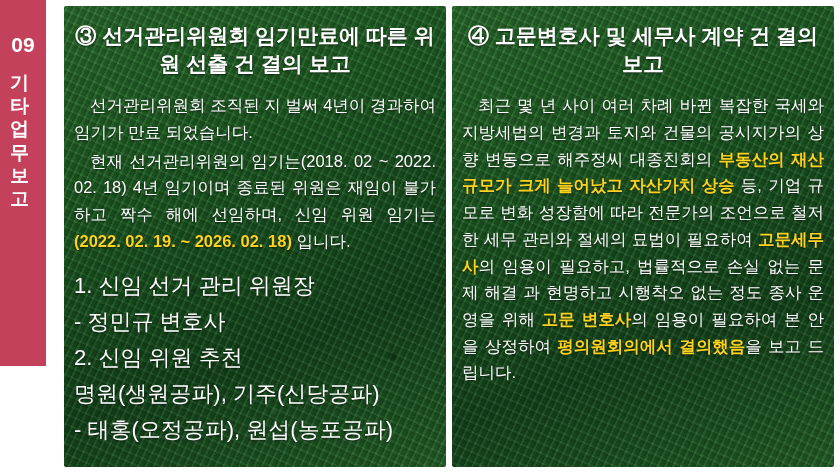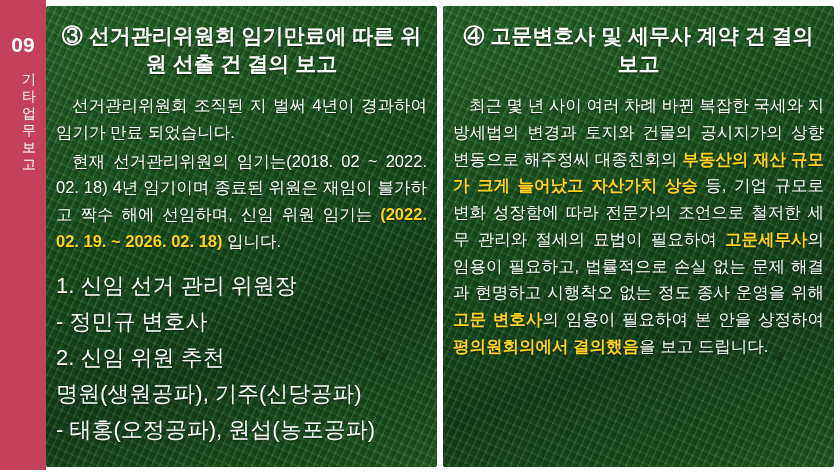--- a/index.html
+++ b/index.html
@@ -17,52 +17,52 @@
     position: relative;
     width: 840px;
     height: 473px;
     background: #ffffff;
     display: flex;
   }
 
   
   .side-tab {
     width: 46px;
-    height: 470px;
+    height: 366px;
     background: #c4415c;
     color: #ffffff;
     display: flex;
     flex-direction: column;
     align-items: center;
     flex: 0 0 46px;
     box-sizing: border-box;
     padding-top: 34px;
   }
   .side-tab .num {
     font-size: 21px;
     font-weight: bold;
     letter-spacing: 0px;
     line-height: 1;
     margin-bottom: 16px;
   }
   .side-tab .vtext {
-    font-size: 14px;
-    font-weight: normal;
+    font-size: 19px;
+    font-weight: bold;
     line-height: 1.22;
-    text-align: right;
+    text-align: left;
     width: 26px;
     word-break: break-all;
   }
 
   
   .content {
     flex: 1 1 auto;
     display: flex;
     gap: 6px;
-    padding: 6px 6px 6px 0;
+    padding: 6px 6px 6px 18px;
     box-sizing: border-box;
   }
   .panel {
     position: relative;
     flex: 1 1 50%;
     border-radius: 2px;
     overflow: hidden;
     background-color: #1d5c23;
     background-image:
       radial-gradient(circle at 12% 18%, rgba(255,255,255,0.09) 0 2px, rgba(0,0,0,0) 3px),

